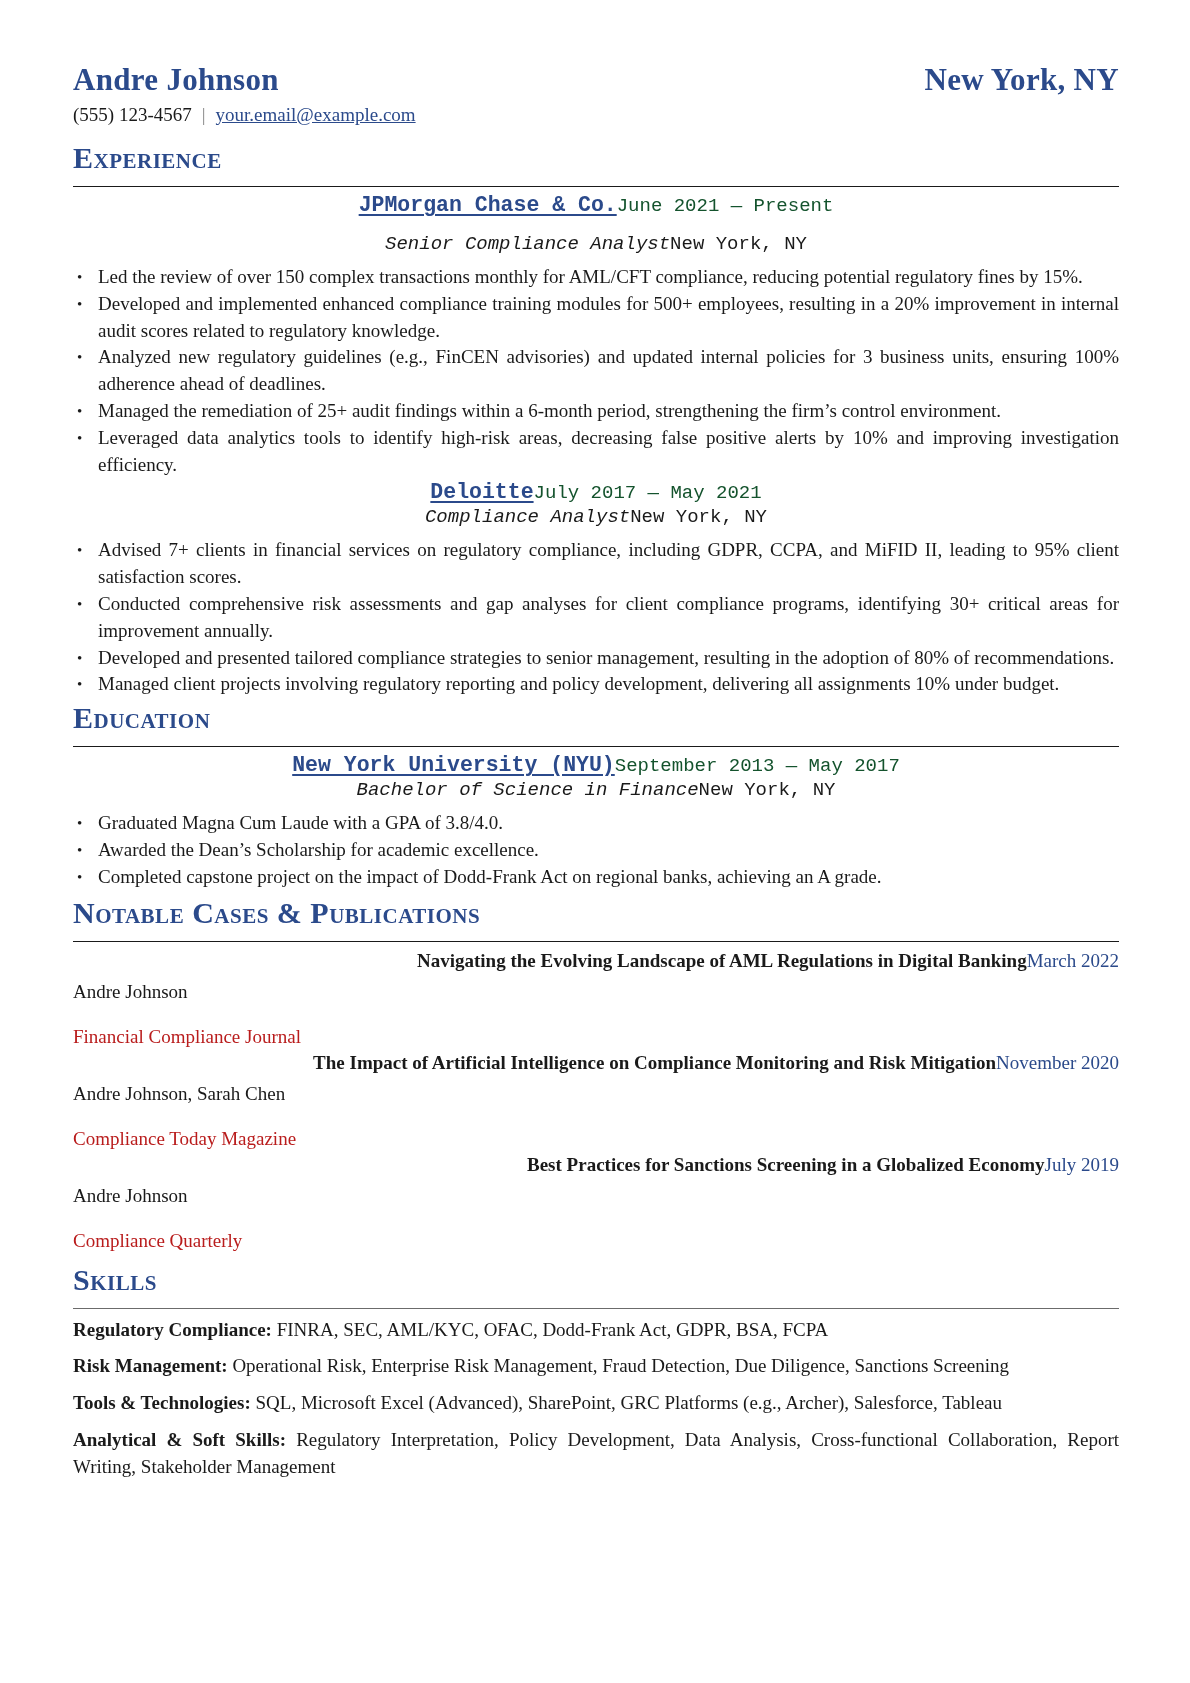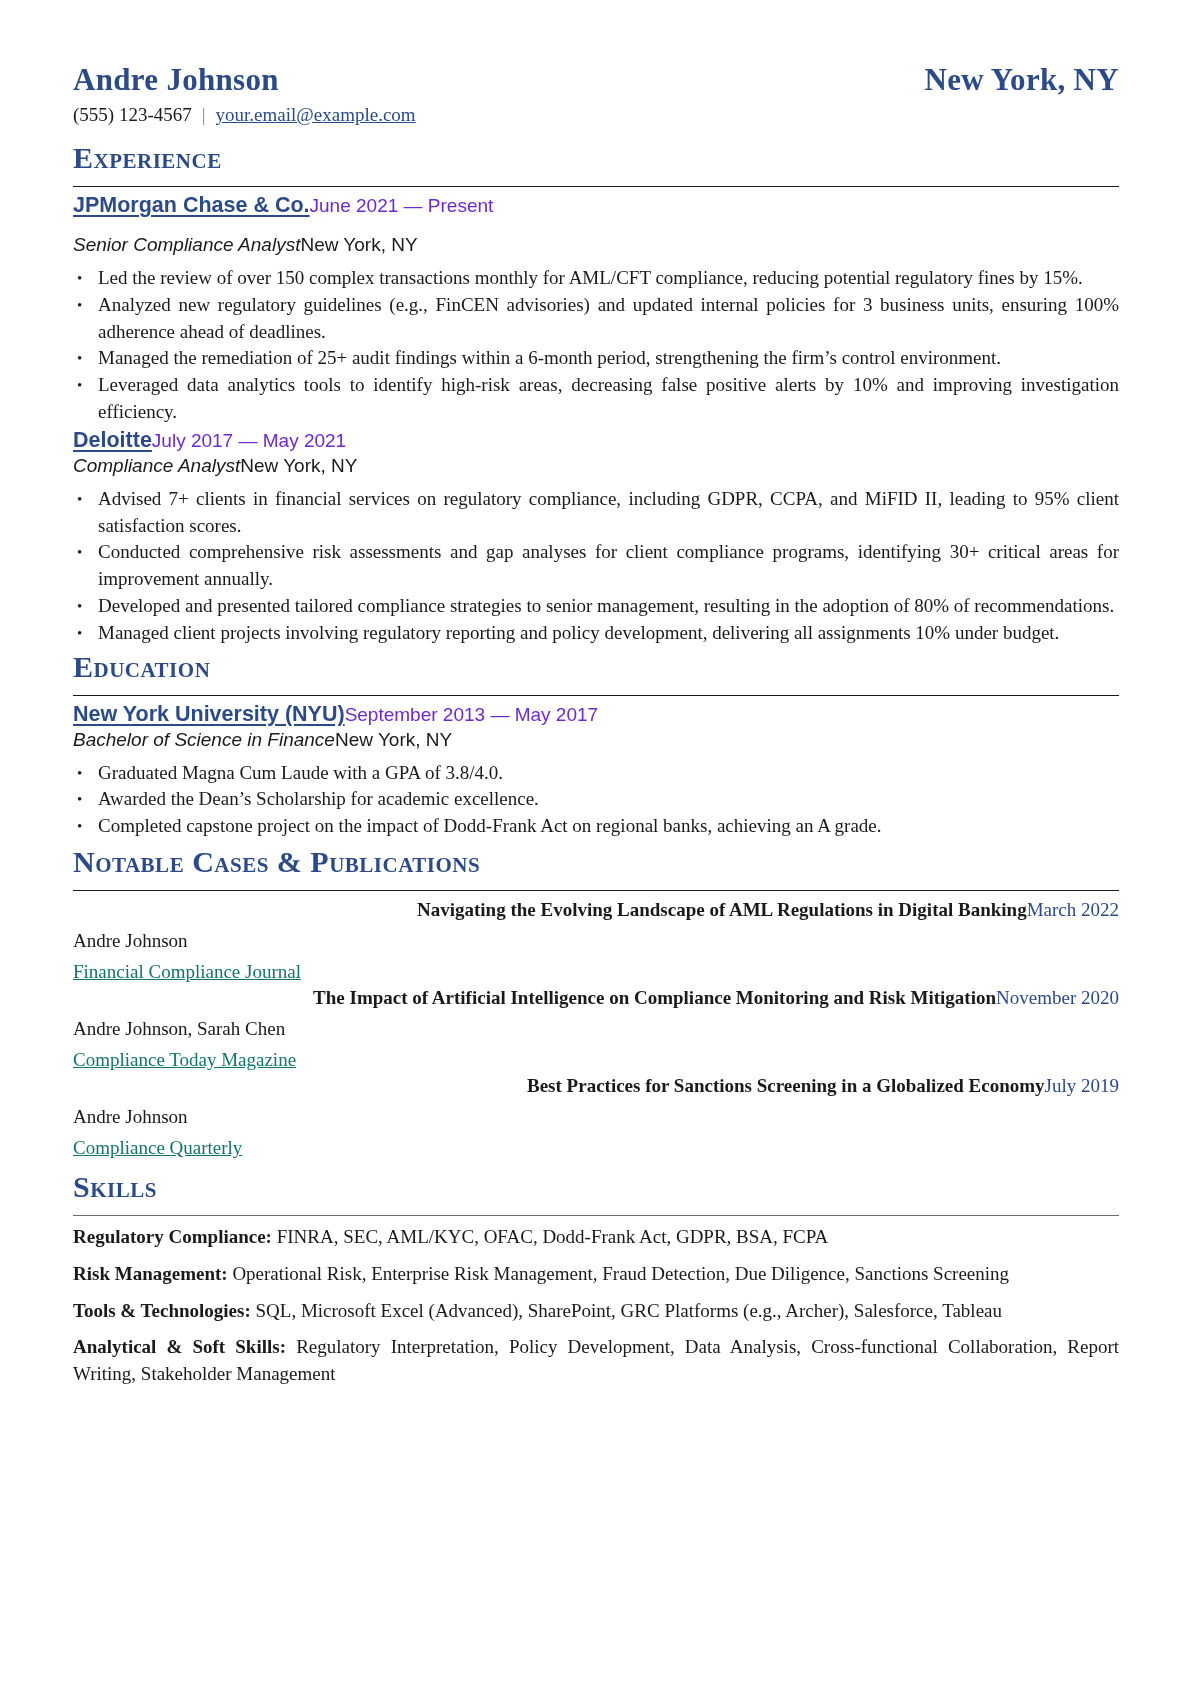--- a/index.html
+++ b/index.html
@@ -17,35 +17,35 @@
   .contact a { color: #2b4a8b; text-decoration: underline; }
 
   .section-title {
     font-family: "Liberation Serif", serif; font-weight: bold; color: #2b4a8b;
     font-variant: small-caps; font-size: 30px; letter-spacing: 0.5px;
     border-bottom: 1.6px solid #1a1a1a; line-height: 27px; padding-bottom: 15px;
     margin-top: 14px;
   }
   .section-title.gray { border-bottom-color: #6b6b6b; }
 
-  .entry-row { display: flex; justify-content: flex-start; align-items: baseline; font-family: Liberation Sans, sans-serif; }
+  .entry-row { display: flex; justify-content: center; align-items: baseline; font-family: Liberation Mono, monospace; }
   .org { font-weight: bold; font-size: 21.5px; color: #2b4a8b; text-decoration: underline; text-underline-offset: 3px; margin-top: 6px; }
-  .dates { font-size: 19px; color: #6d28d9; }
+  .dates { font-size: 19px; color: #14532d; }
   .role { font-style: italic; font-size: 19px; }
   .loc { font-size: 19px; }
 
   ul.bullets { list-style: none; margin: 9px 0 0 0; padding: 0; font-family: "Liberation Serif", serif; font-size: 19px; line-height: 26.8px; }
   ul.bullets li { position: relative; padding-left: 25px; text-align: justify; }
   ul.bullets li::before { content: "\2022"; position: absolute; left: 4px; top: 0; font-size: 15px; }
 
   .pub-row { display: flex; justify-content: flex-end; align-items: baseline; font-family: "Liberation Serif", serif; margin-top: 4px; }
   .pub-title { font-weight: bold; font-size: 19px; }
   .pub-date { font-size: 19px; color: #2b4a8b; }
   .pub-authors { font-family: "Liberation Serif", serif; font-size: 19px; margin-top: 9px; }
-  .pub-venue { font-family: "Liberation Serif", serif; font-size: 19px; margin-top: 9px; color: #0f766e; text-decoration: underline; display: inline-block; }
+  .pub-venue { font-family: "Liberation Serif", serif; font-size: 19px; margin-top: 23px; color: #b91c1c; display: inline-block; }
 
   .skill { font-family: "Liberation Serif", serif; font-size: 19px; line-height: 26.8px; text-align: justify; margin-top: 10px; }
   .skill .label { font-weight: bold; }
 </style>
 </head>
 <body>
 
 <div class="page">
 
   <div class="header-row">
@@ -62,20 +62,21 @@
     <div class="entry-row">
       <span class="org">JPMorgan Chase &amp; Co.</span>
       <span class="dates">June 2021 — Present</span>
     </div>
     <div class="entry-row" style="margin-top:16px;">
       <span class="role">Senior Compliance Analyst</span>
       <span class="loc">New York, NY</span>
     </div>
     <ul class="bullets">
       <li>Led the review of over 150 complex transactions monthly for AML/CFT compliance, reducing potential regulatory fines by 15%.</li>
+      <li>Developed and implemented enhanced compliance training modules for 500+ employees, resulting in a 20% improvement in internal audit scores related to regulatory knowledge.</li>
       <li>Analyzed new regulatory guidelines (e.g., FinCEN advisories) and updated internal policies for 3 business units, ensuring 100% adherence ahead of deadlines.</li>
       <li>Managed the remediation of 25+ audit findings within a 6-month period, strengthening the firm’s control environment.</li>
       <li>Leveraged data analytics tools to identify high-risk areas, decreasing false positive alerts by 10% and improving investigation efficiency.</li>
     </ul>
   </div>
 
   <div>
     <div class="entry-row">
       <span class="org" style="margin-top:2px;">Deloitte</span>
       <span class="dates">July 2017 — May 2021</span>

